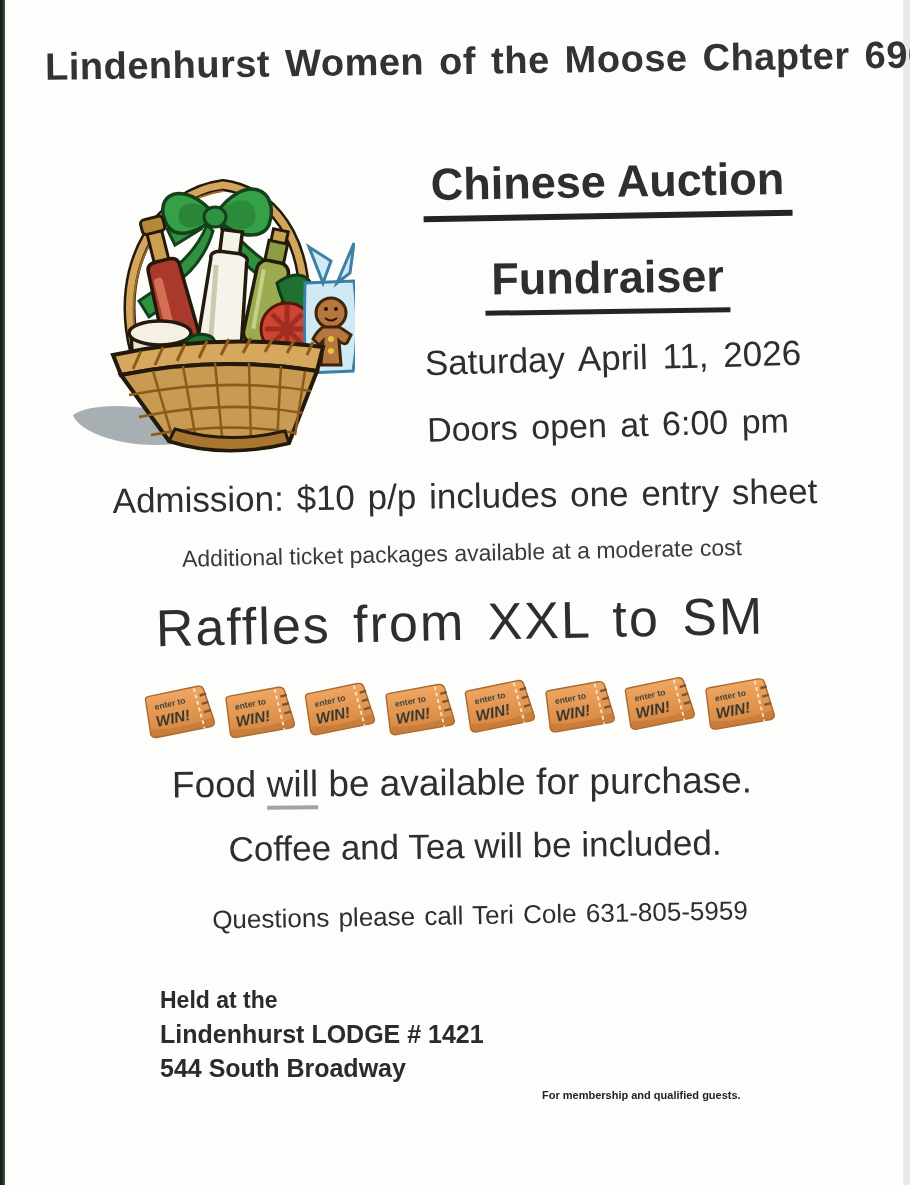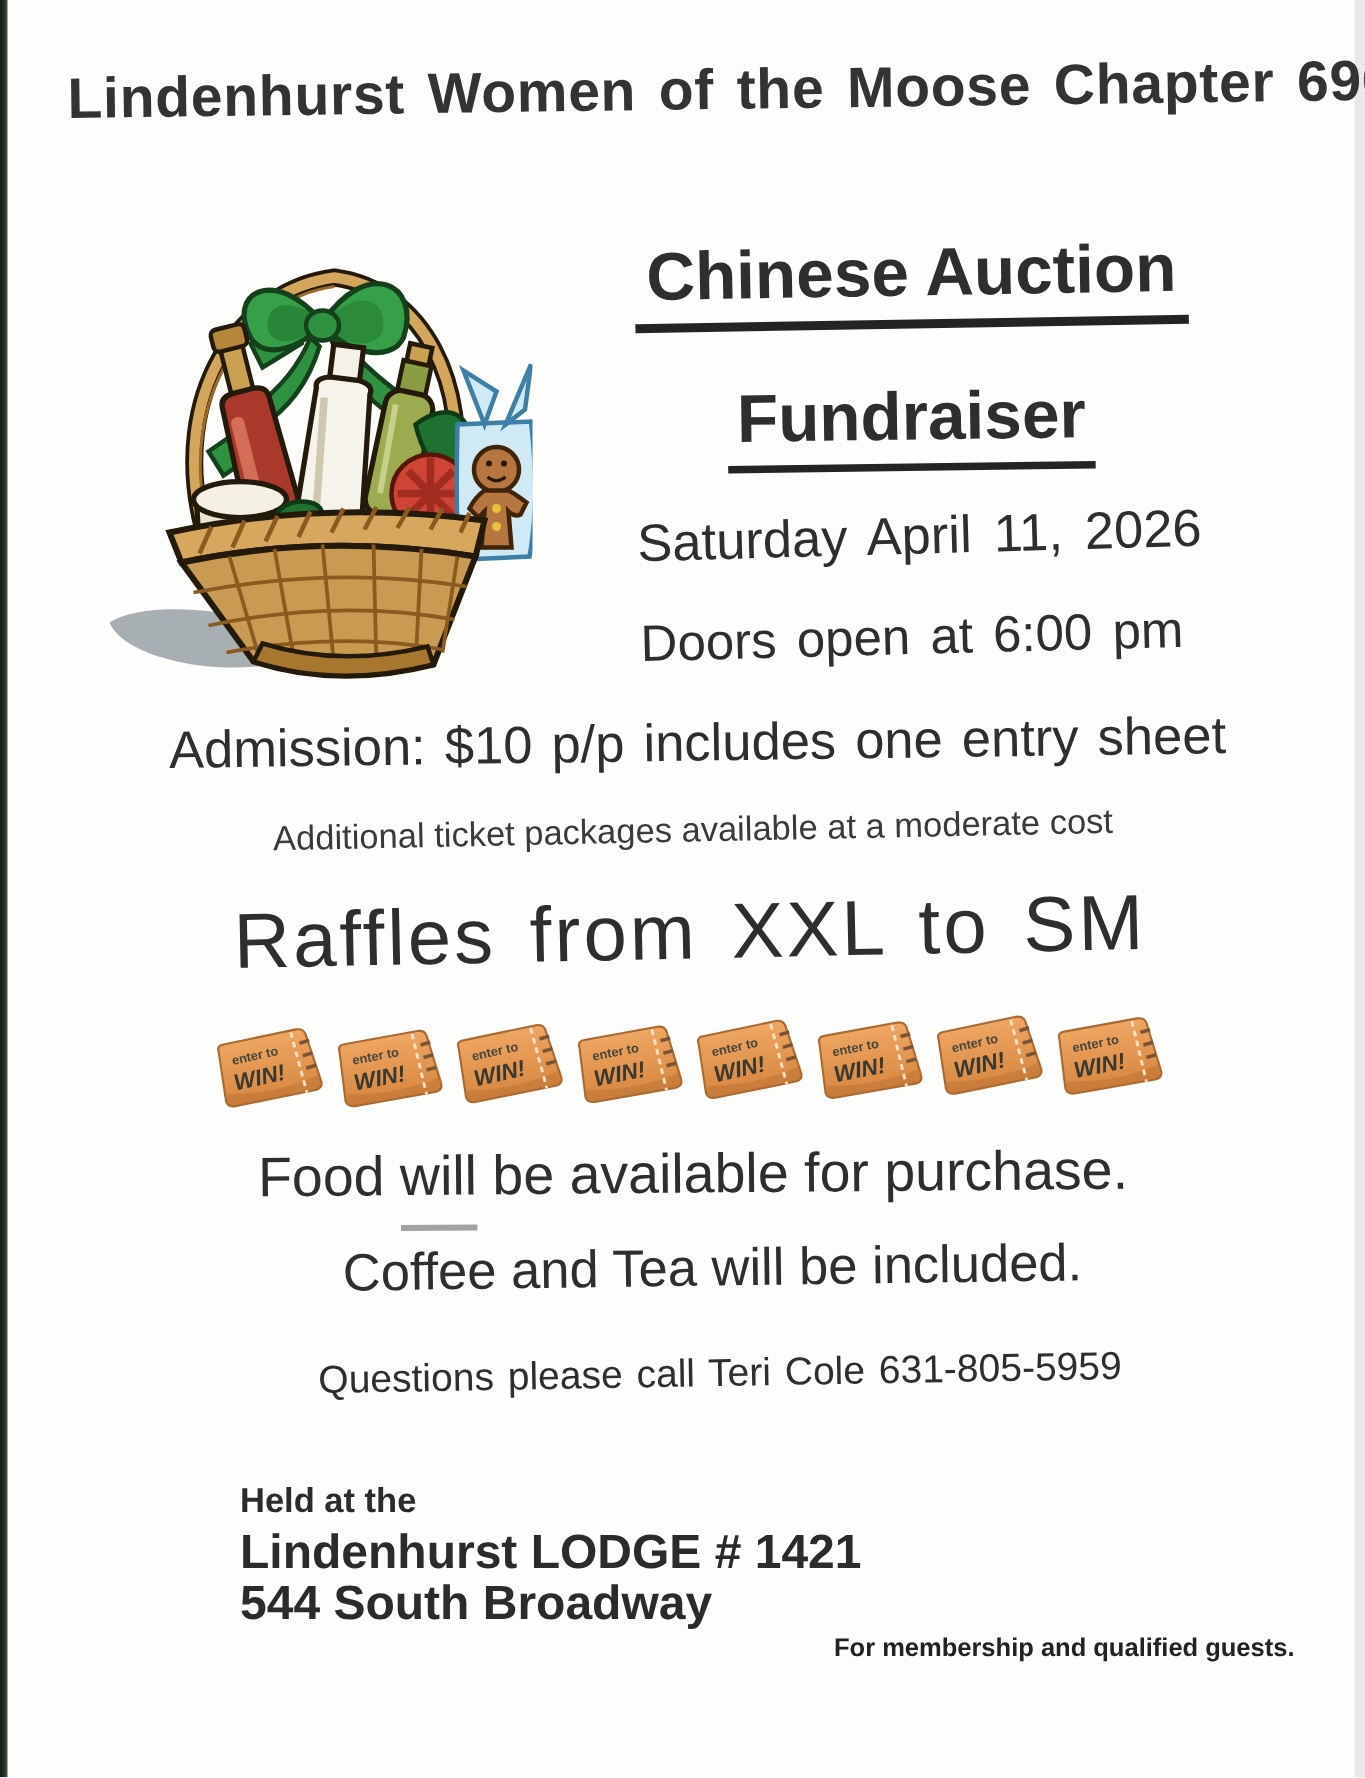--- a/index.html
+++ b/index.html
@@ -28,29 +28,29 @@
   .raffles{left:10px;top:592px;width:900px;font-size:52px;letter-spacing:2px;word-spacing:6px;transform:rotate(-1.2deg);}
 
   .tickets{position:absolute;left:142px;top:682px;display:flex;gap:4px;transform:rotate(-1deg);}
   .ticket{width:76px;height:50px;}
   .ticket:nth-child(odd){transform:rotate(-7.5deg);}
   .ticket:nth-child(even){transform:rotate(-6deg) translateY(2px);}
   .ticket .t1{font:bold 9px "Liberation Sans",sans-serif;fill:#45453c;text-anchor:middle;}
   .ticket .t2{font:italic bold 16px "Liberation Sans",sans-serif;fill:#393930;text-anchor:middle;}
 
   .food{left:12px;top:762px;width:900px;font-size:37px;transform:rotate(-0.5deg);}
-  .will-ul{border-bottom:4px solid #a3a3a3;padding-bottom:12px;}
+  .will-ul{border-bottom:4px solid #a3a3a3;padding-bottom:1px;}
   .coffee{left:25px;top:826px;width:900px;font-size:35px;transform:rotate(-0.8deg);}
   .questions{left:30px;top:900px;width:900px;font-size:26px;word-spacing:2px;transform:rotate(-1deg);}
 
   .address{position:absolute;left:160px;top:983px;font-weight:bold;color:#2b2b2b;}
-  .address div{font-size:32px;line-height:34px;}
+  .address div{font-size:25px;line-height:34px;}
   .address div:first-child{font-size:23px;}
 
-  .fineprint{position:absolute;left:556px;top:1089px;font-size:17px;font-weight:bold;color:#222;}
+  .fineprint{position:absolute;left:542px;top:1089px;font-size:11px;font-weight:bold;color:#222;}
 
   .basket{position:absolute;left:55px;top:133px;width:300px;height:330px;}
   .hidden-defs{position:absolute;width:0;height:0;overflow:hidden;}
 </style>
 </head>
 <body>
 
 <div class="page">
   <div class="edge-left"></div>
   <div class="edge-right"></div>

